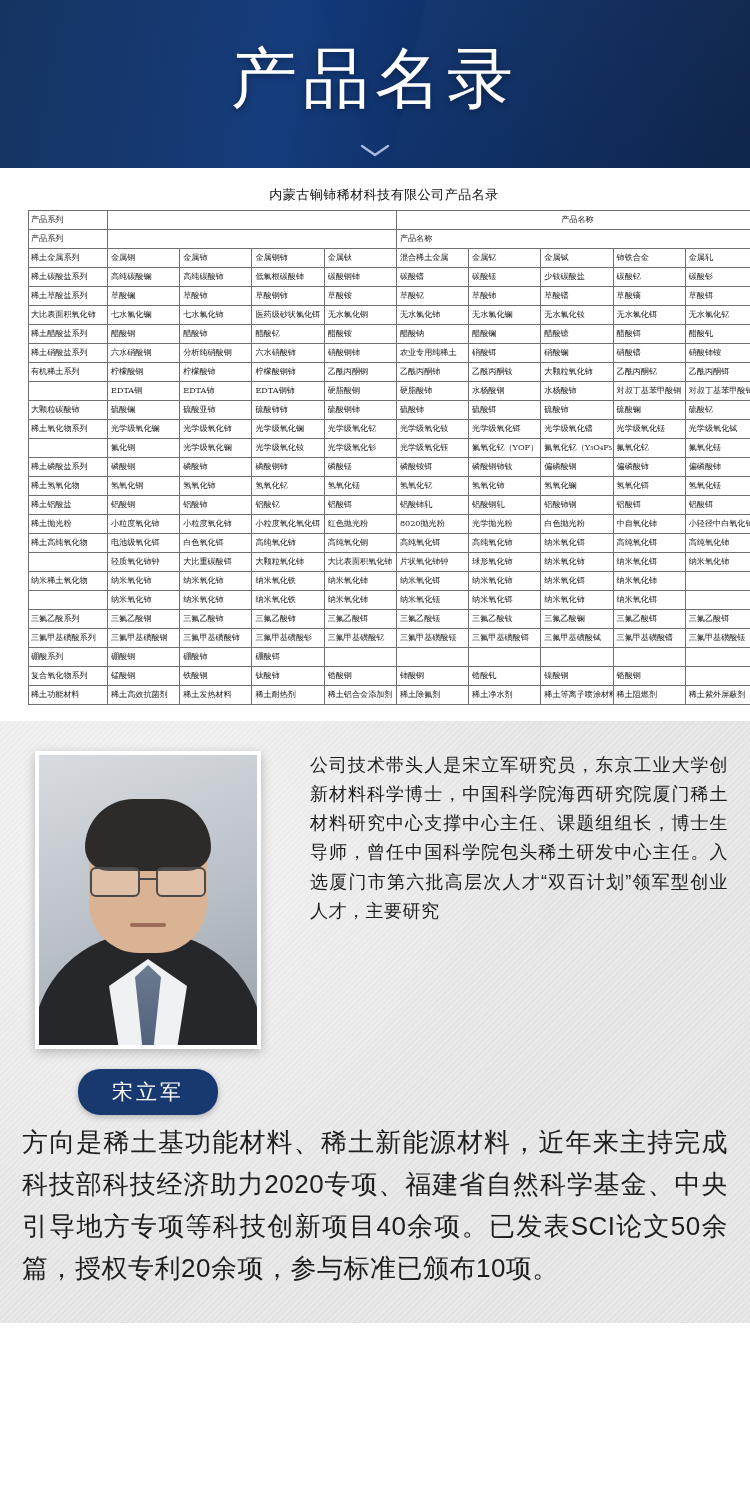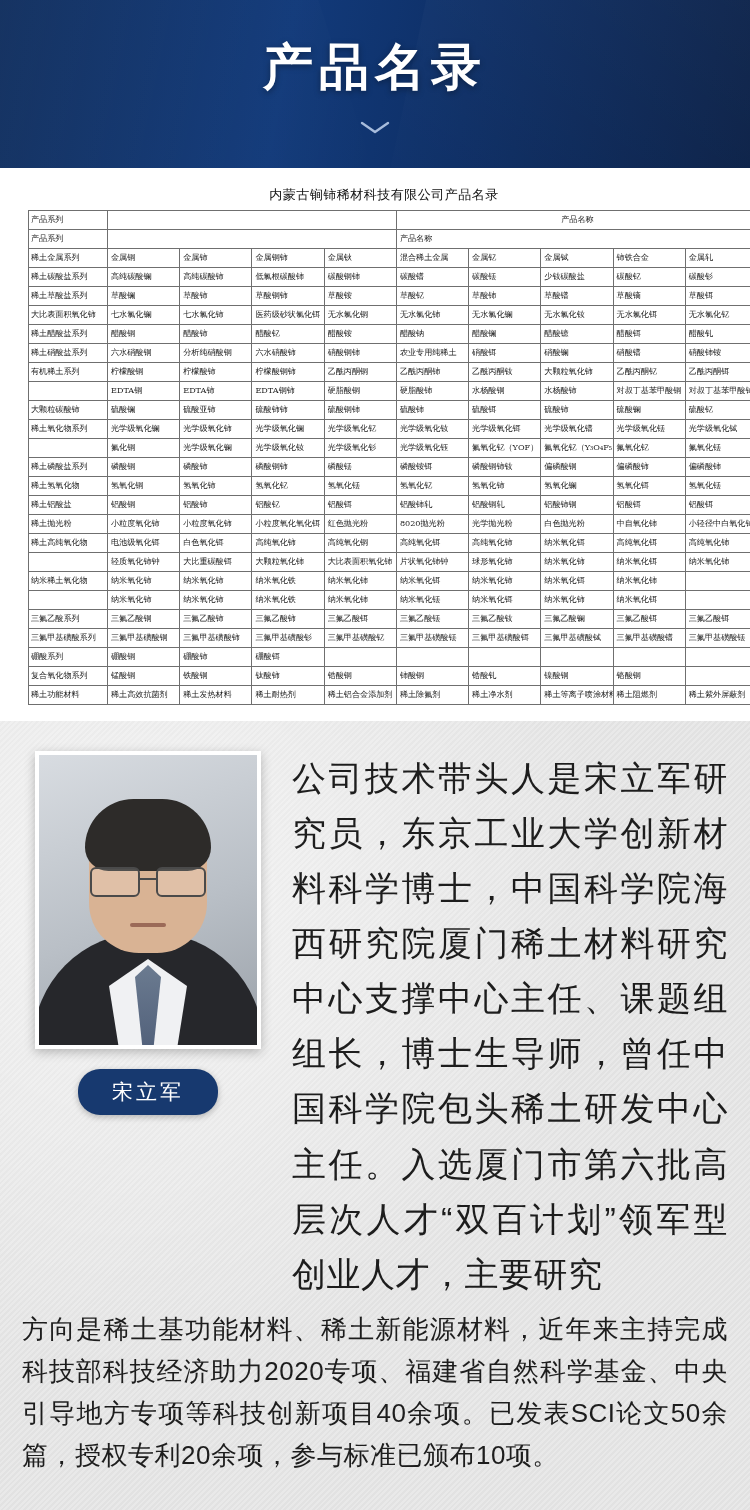--- a/index.html
+++ b/index.html
@@ -40,23 +40,23 @@
     right: -120px; top: -80px;
     width: 460px; height: 360px;
     background: linear-gradient(200deg, rgba(255,255,255,0.05), rgba(255,255,255,0));
     transform: rotate(12deg);
   }
   .hero-title {
     position: relative;
     z-index: 2;
     text-align: center;
     color: #ffffff;
-    font-size: 50px;
+    font-size: 66px;
     letter-spacing: 6px;
-    font-weight: bold;
+    font-weight: normal;
     padding-top: 34px;
     text-shadow: 0 2px 6px rgba(0,0,0,0.35);
   }
   .hero-chevron {
     position: relative;
     z-index: 2;
     text-align: center;
     margin-top: 18px;
     color: #c9d8ef;
     font-size: 20px;
@@ -238,26 +238,27 @@
     color: #ffffff;
     font-size: 21px;
     letter-spacing: 3px;
     padding: 9px 34px;
     border-radius: 22px;
     box-shadow: 0 2px 6px rgba(0,0,0,0.25);
     white-space: nowrap;
   }
   .bio-right {
     flex: 1 1 auto;
-    font-size: 34px;
+    font-size: 18px;
     line-height: 1.62;
     color: #1d1d1d;
     text-align: justify;
     text-justify: inter-ideograph;
     letter-spacing: 0.5px;
+    margin-left: 18px;
   }
   .bio-bottom {
     margin-top: 6px;
     font-size: 26px;
     line-height: 1.62;
     color: #1d1d1d;
     text-align: justify;
     text-justify: inter-ideograph;
     letter-spacing: 0.5px;
   }

